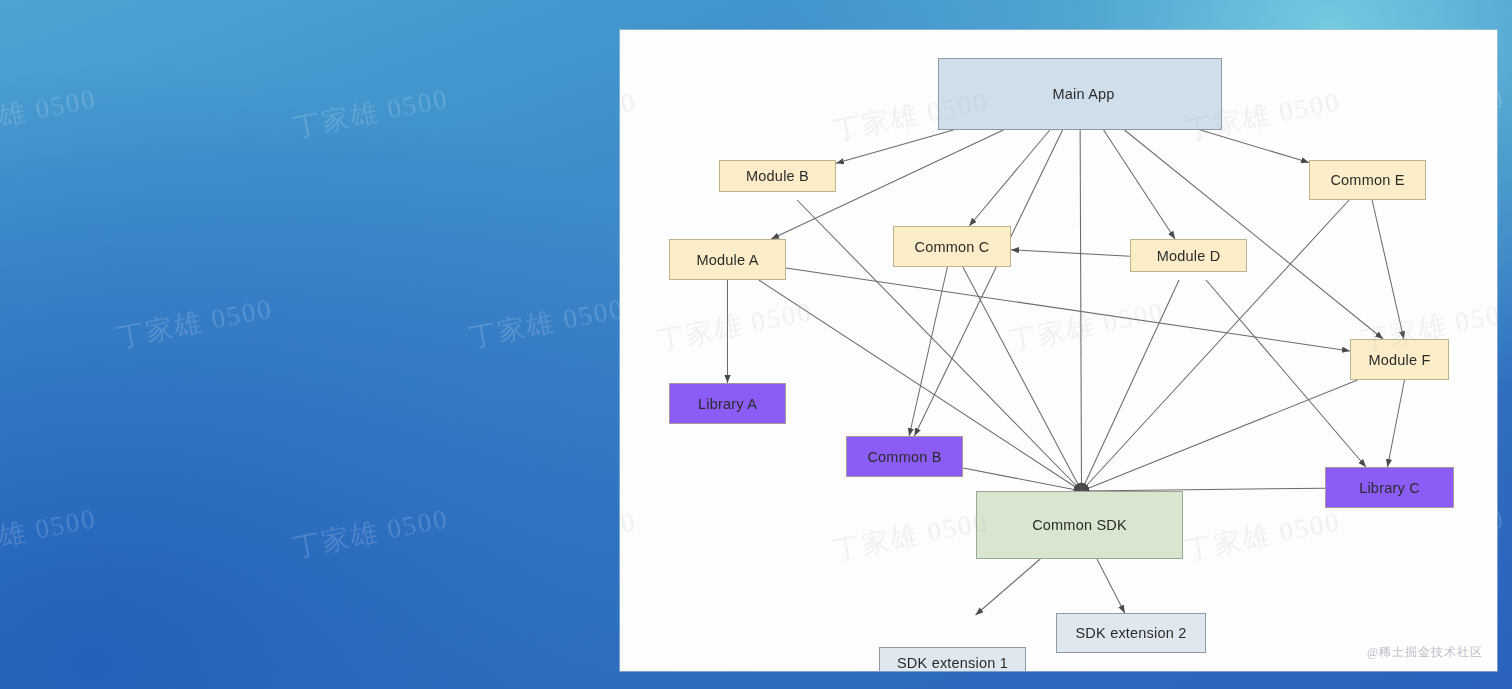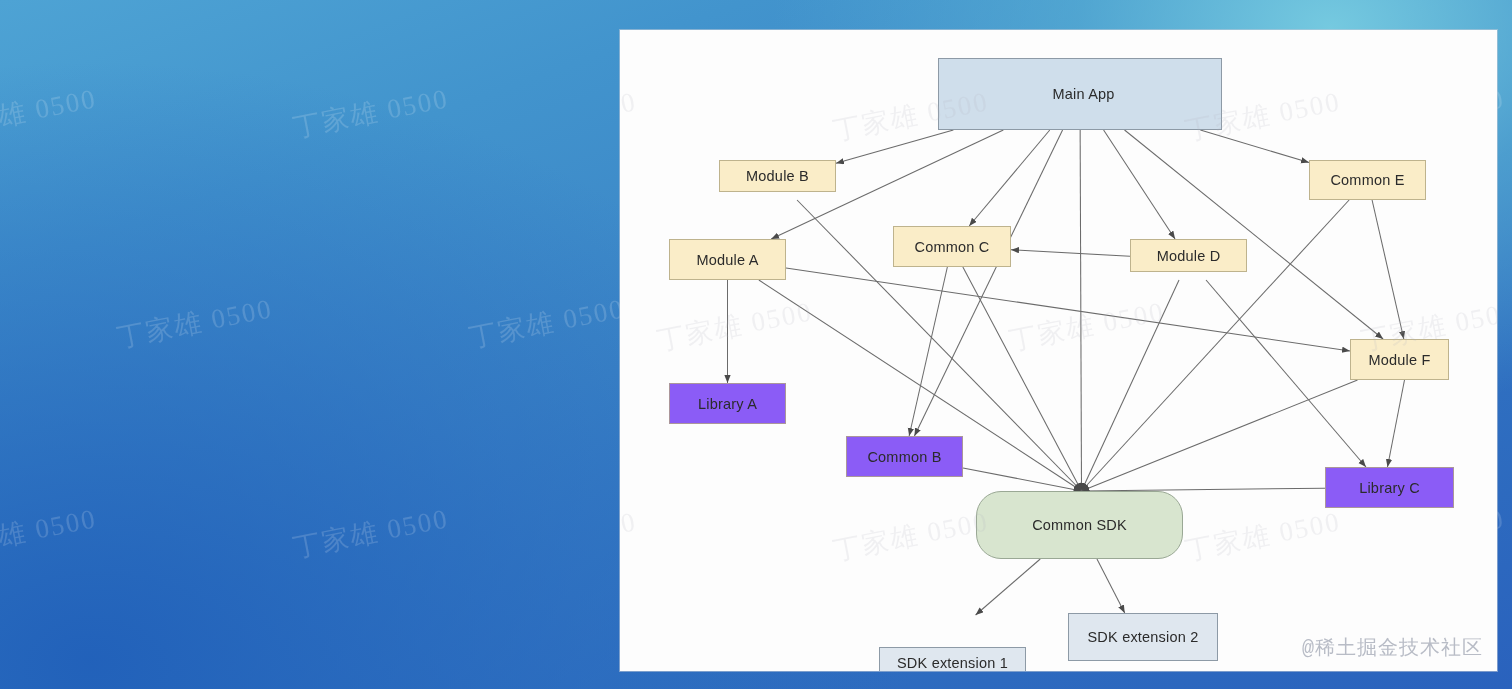--- a/index.html
+++ b/index.html
@@ -90,23 +90,23 @@
   .node.app     { background: #cfdeeb; border-color: #8d9aa6; }
   .node.module  { background: #faedc8; border-color: #beb38d; }
   .node.library { background: #8b5cf6; border-color: #ab969a; }
   .node.sdk     { background: #d8e5cf; border-color: #9aa895; }
   .node.ext     { background: #dfe7ef; border-color: #8d9aa6; }
 
   #wmbottom {
     position: absolute;
     right: 14px;
     bottom: 10px;
-    font-size: 20px;
+    font-size: 12px;
     color: #b8bcc6;
-    font-family: Liberation Mono, monospace;
+    font-family: Liberation Serif, serif;
     letter-spacing: 1px;
     z-index: 7;
   }
 </style>
 </head>
 <body>
 
 <div id="slide">
 
   <div class="wm-layer" id="wm-bg">
@@ -197,26 +197,26 @@
         </div>
         <div class="node library" style="left: 49px; top: 353px; width: 117px; height: 41px;">
           <span>Library A</span>
         </div>
         <div class="node library" style="left: 226px; top: 406px; width: 117px; height: 41px;">
           <span>Common B</span>
         </div>
         <div class="node library" style="left: 705px; top: 437px; width: 129px; height: 41px;">
           <span>Library C</span>
         </div>
-        <div class="node sdk" style="left: 356px; top: 461px; width: 207px; height: 68px; border-radius: 25px;">
+        <div class="node sdk" style="left: 356px; top: 461px; width: 207px; height: 68px;">
           <span>Common SDK</span>
         </div>
         <div class="node ext" style="left: 259px; top: 585px; width: 147px; height: 32px; margin-top: 32px;">
           <span>SDK extension 1</span>
         </div>
-        <div class="node ext" style="left: 448px; top: 583px; width: 150px; height: 48px;">
+        <div class="node ext" style="left: 436px; top: 583px; width: 150px; height: 40px;">
           <span>SDK extension 2</span>
         </div>
       </div>
     <div id="wmbottom">@稀土掘金技术社区</div>
   </div>
 
 </div>
 
 </body></html>

